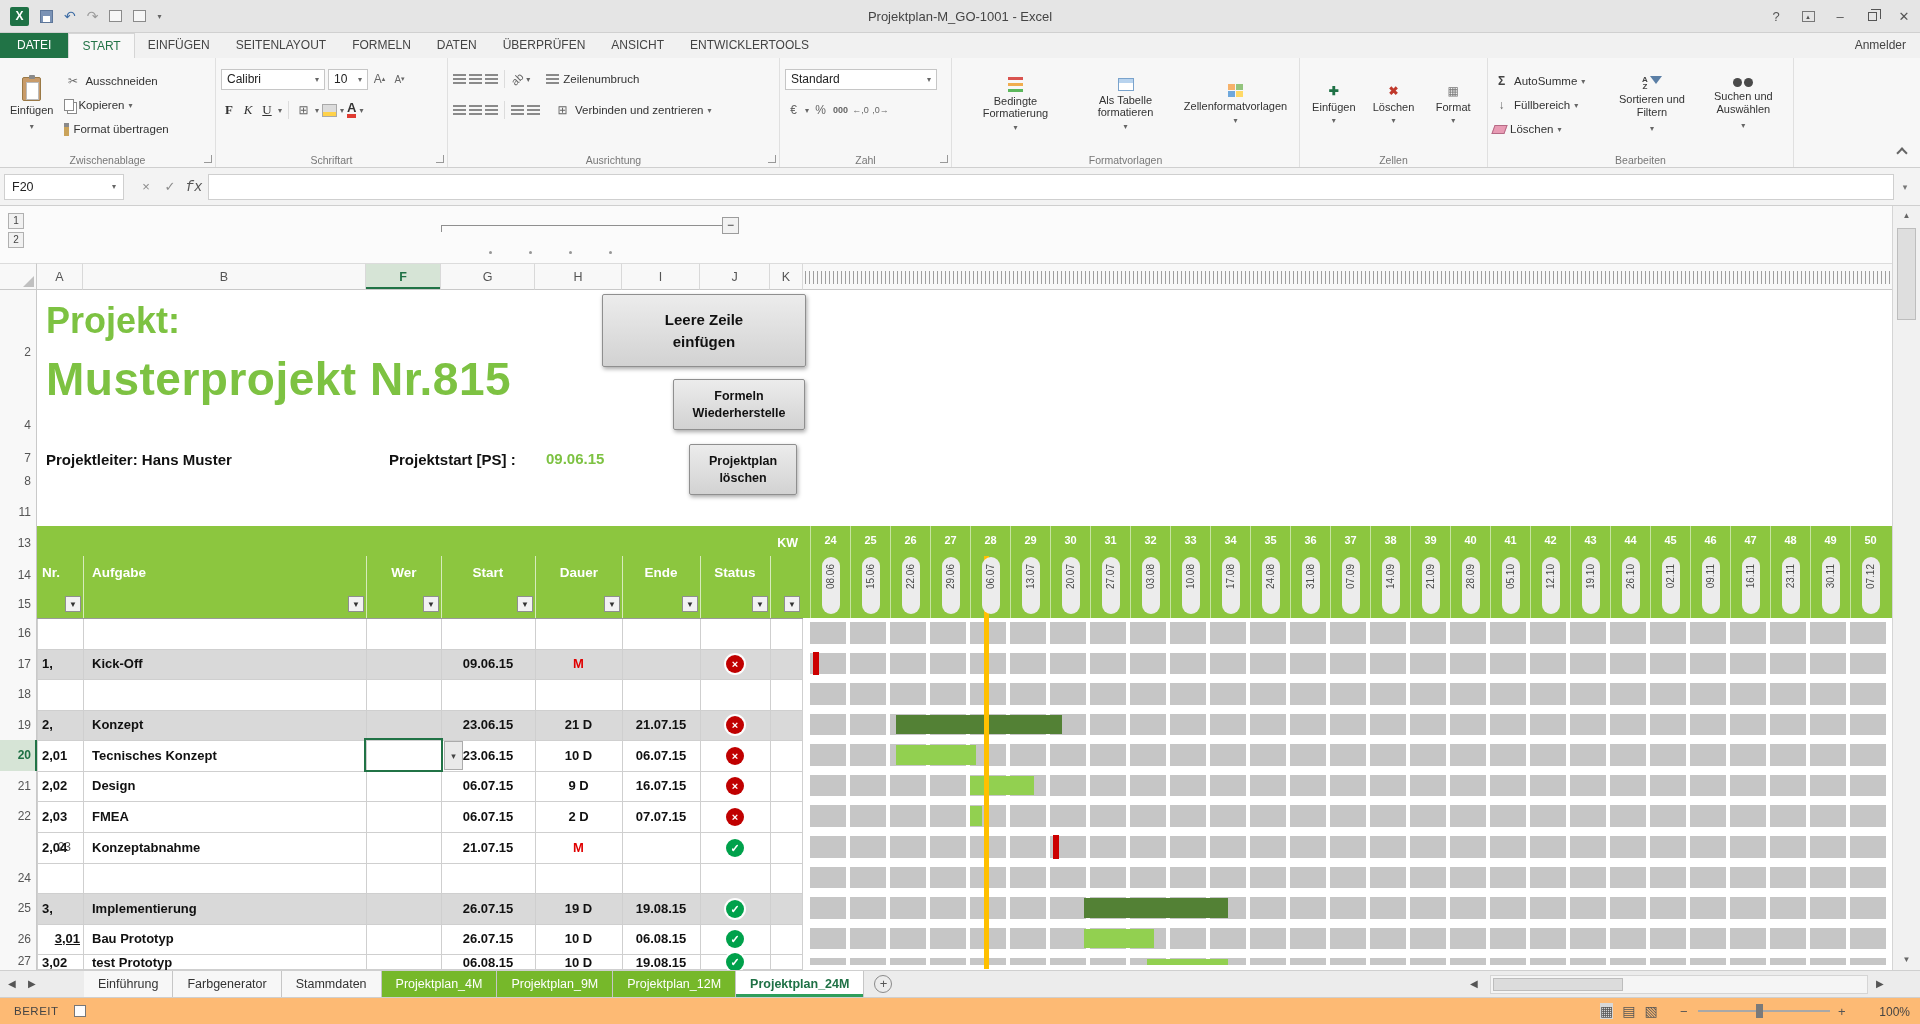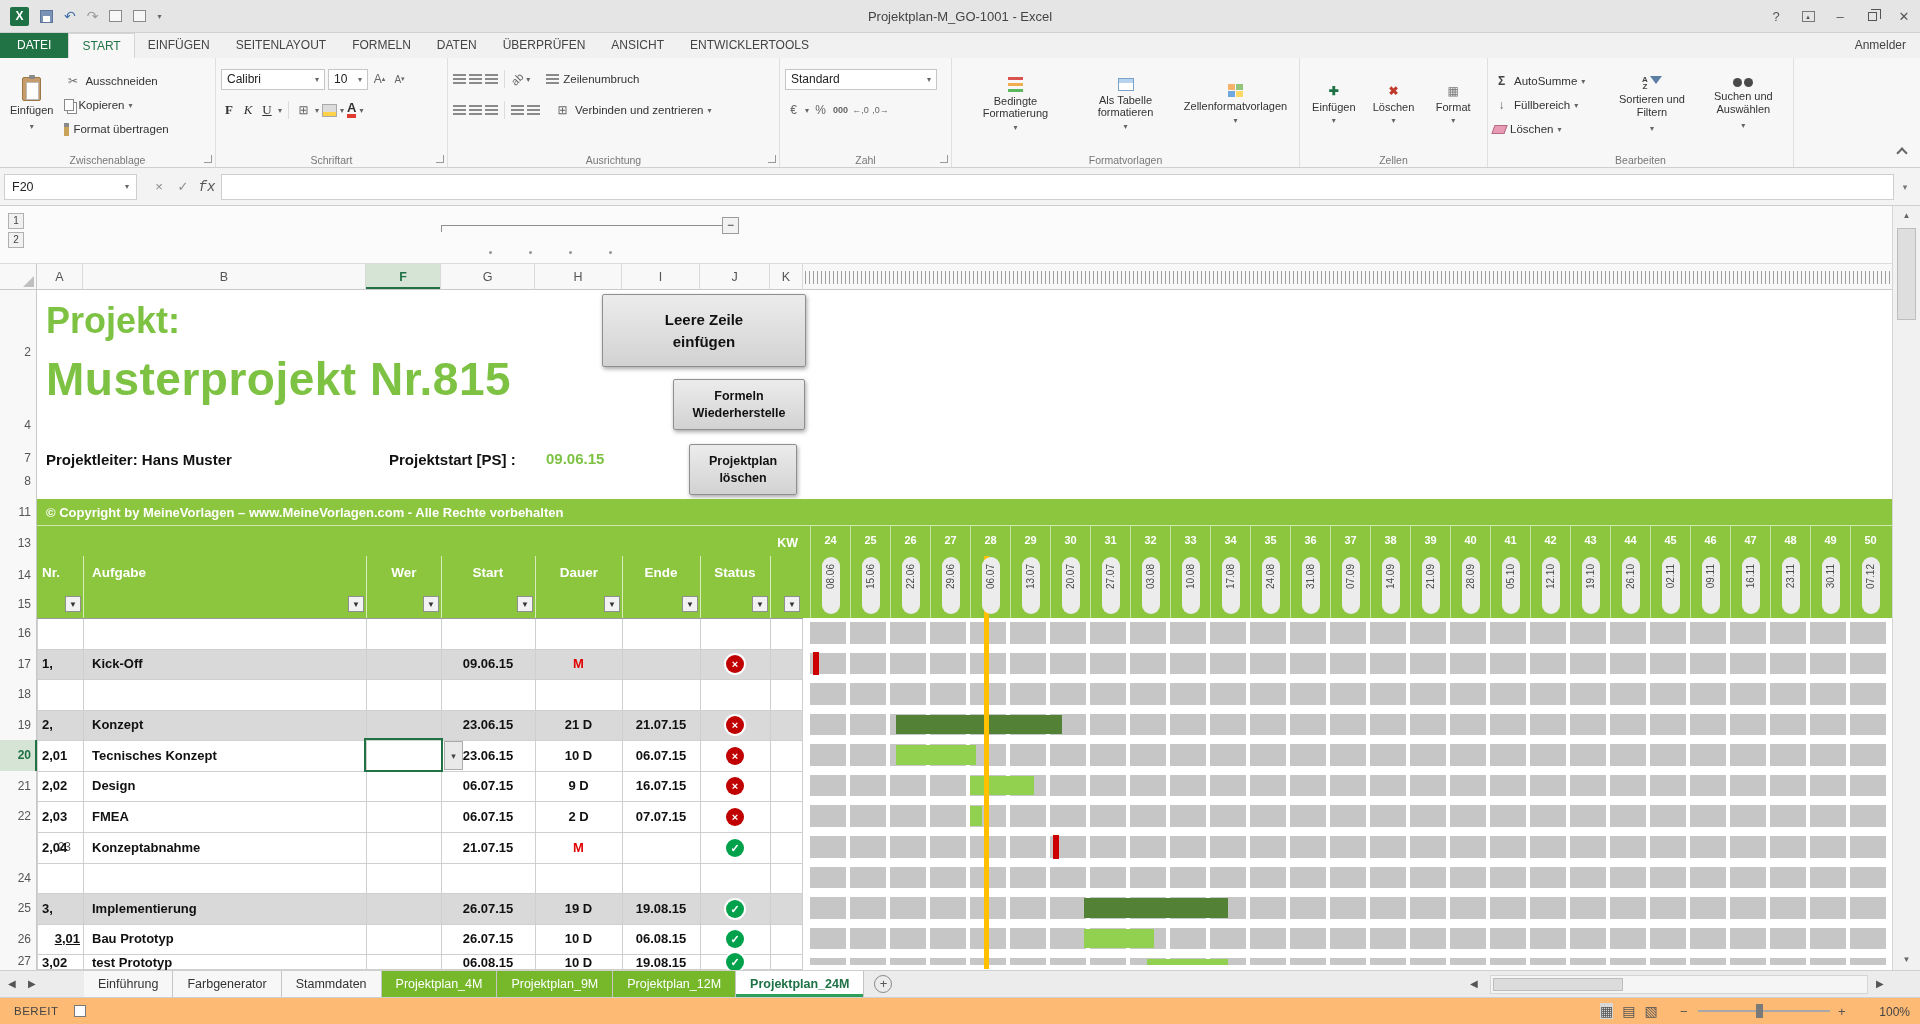--- a/index.html
+++ b/index.html
@@ -62,21 +62,21 @@
   .stylic{width:7px;height:6px;background:#f6b26b;box-shadow:8px 0 0 #93c47d,0 7px 0 #6fa8dc,8px 7px 0 #ffd966;margin:0 8px 7px 0}
   .cellbtn{display:flex;flex-direction:column;align-items:center;justify-content:center;gap:2px;width:58px;font-size:11px;color:#333;line-height:12px}
   .eraseic{width:13px;height:9px;background:#e89bb4;border:1px solid #b56a85;transform:skewX(-20deg)}
   .azic{font-size:8px;line-height:7px;font-weight:bold;color:#444;text-align:center}
   .funnel{width:0;height:0;border:6px solid transparent;border-top:8px solid #5b7fa6;margin-left:2px}
   .binoc{width:9px;height:9px;border-radius:50%;background:#4a4a4a;box-shadow:11px 0 0 #4a4a4a;margin-right:11px}
   .ribcollapse{position:absolute;right:14px;bottom:10px;width:8px;height:8px;border:solid #666;border-width:2px 2px 0 0;transform:rotate(-45deg)}
 
   
   .formulabar{height:38px;background:#f3f3f3;border-bottom:1px solid #cfcfcf;display:flex;align-items:center;padding:0 4px}
-  .namebox{width:133px;height:26px;background:#fff;border:1px solid #cfcfcf;display:flex;align-items:center;justify-content:space-between;padding:0 7px;font-size:12.5px;color:#222}
+  .namebox{width:120px;height:26px;background:#fff;border:1px solid #cfcfcf;display:flex;align-items:center;justify-content:space-between;padding:0 7px;font-size:12.5px;color:#222}
   .fbbtn{width:24px;text-align:center;color:#8a8a8a;font-size:13px}
   .fx{font-family:Liberation Mono, monospace;font-style:italic;color:#555;font-size:14px}
   .fbfield{flex:1;height:26px;background:#fff;border:1px solid #cfcfcf;margin-left:2px}
   .fbexp{width:22px;text-align:center;color:#777;font-size:9px}
 
   
   .sheet{position:absolute;left:0;top:206px;width:1920px;height:764px;background:#fff;overflow:hidden}
   .outline-strip{left:0;top:0;width:1892px;height:57px;background:#fbfbfb}
   .olbtn{width:16px;height:16px;border:1px solid #b0b0b0;background:#f1f1f1;font-size:10px;text-align:center;line-height:14px;color:#444}
   .bracket{left:441px;top:19px;width:282px;height:7px;border-top:1px solid #8f8f8f;border-left:1px solid #8f8f8f}
@@ -476,23 +476,20 @@
         <span>Wiederherstelle</span>
       </button>
     <button class="abs xbtn b-delete">
         <span>Projektplan</span>
         <span>löschen</span>
       </button>
     <div class="abs pleader">Projektleiter: Hans Muster</div>
     <div class="abs pstart-label">Projektstart [PS] :</div>
     <div class="abs pstart-value">09.06.15</div>
 
-    <div class="abs banner">
-        <span>© Copyright by MeineVorlagen – www.MeineVorlagen.com - Alle Rechte vorbehalten</span>
-      </div>
     <div class="abs lheader"></div>
     <div class="abs kwlabel">KW</div>
     <div id="theader">
         <div class="thead-cell" style="left: 42px; width: 42px; text-align: left;">Nr.</div>
         <div class="thead-cell" style="left: 92px; width: 120px; text-align: left;">Aufgabe</div>
         <div class="thead-cell" style="left: 344px; width: 120px; text-align: center;">Wer</div>
         <div class="thead-cell" style="left: 428px; width: 120px; text-align: center;">Start</div>
         <div class="thead-cell" style="left: 519px; width: 120px; text-align: center;">Dauer</div>
         <div class="thead-cell" style="left: 601px; width: 120px; text-align: center;">Ende</div>
         <div class="thead-cell" style="left: 675px; width: 120px; text-align: center;">Status</div>

